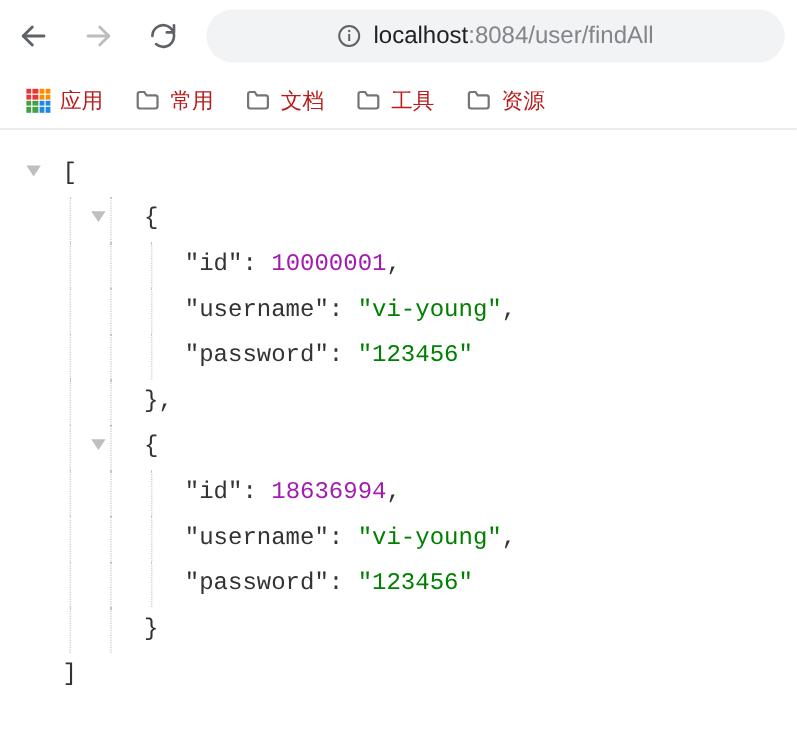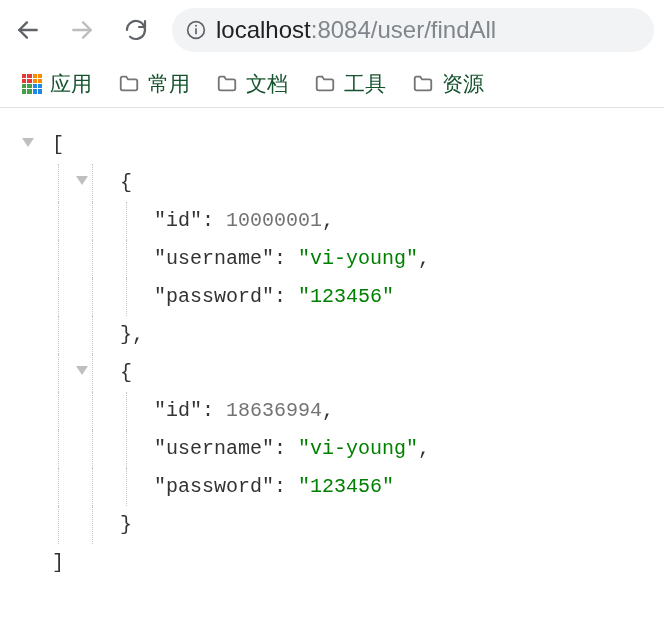--- a/index.html
+++ b/index.html
@@ -29,37 +29,38 @@
   .nav-btn.disabled { color: #bdbdbd; }
   .addrbar {
     flex: 1;
     height: 44px;
     border-radius: 22px;
     background: #f1f3f4;
     display: flex;
     align-items: center;
     padding: 0 14px;
     gap: 10px;
-    font-size: 24px;
+    font-size: 20px;
     color: #3c4043;
     overflow: hidden;
     white-space: nowrap;
+    justify-content: center;
   }
   .addrbar .info-icon { color: #5f6368; flex-shrink: 0; }
   .addr-host { color: #202124; }
   .addr-rest { color: #80868b; }
   .bookmarks {
     display: flex;
     align-items: center;
     height: 48px;
     padding: 0 14px 0 22px;
     gap: 26px;
     border-bottom: 1px solid #e0e0e0;
-    font-size: 21px;
-    color: #14532d;
+    font-size: 18px;
+    color: #b91c1c;
   }
   .apps-icon {
     width: 20px; height: 20px;
     display: grid;
     grid-template-columns: repeat(4, 1fr);
     grid-template-rows: repeat(4, 1fr);
     gap: 1px;
   }
   .apps-icon span { width:100%; height:100%; }
   .bm-item { display: flex; align-items: center; gap: 8px; }
@@ -84,21 +85,21 @@
     position: absolute;
     left: var(--dx, 0px);
     top: 12px;
     width: 0; height: 0;
     border-left: 6px solid transparent;
     border-right: 6px solid transparent;
     border-top: 9px solid #bfbfbf;
   }
   .content { white-space: pre; }
   .key { color: #333; }
-  .num { color: #737373; }
+  .num { color: #a21caf; }
   .str { color: #008000; }
   .punct { color: #333; }
 </style>
 </head>
 <body>
 
 <div class="toolbar">
   <div class="nav-btn">
     <svg width="26" height="26" viewBox="0 0 24 24" fill="none" stroke="currentColor" stroke-width="2.2" stroke-linecap="round" stroke-linejoin="round">
         <line x1="20" y1="12" x2="4" y2="12"></line>

